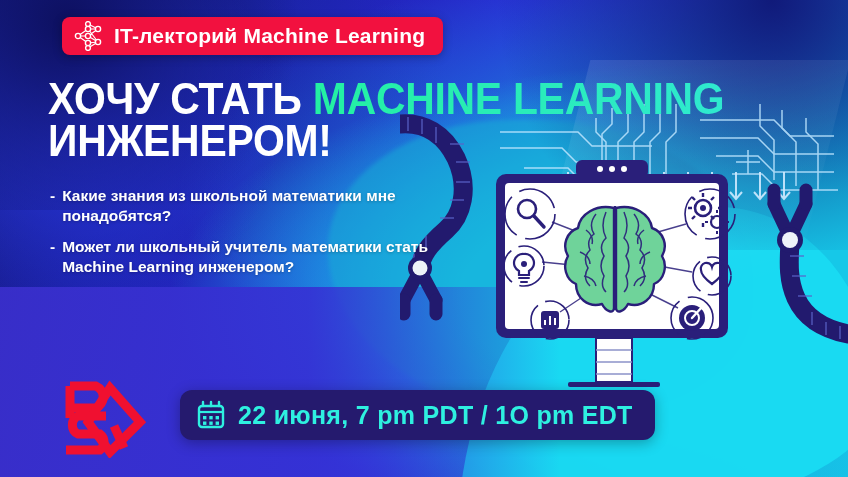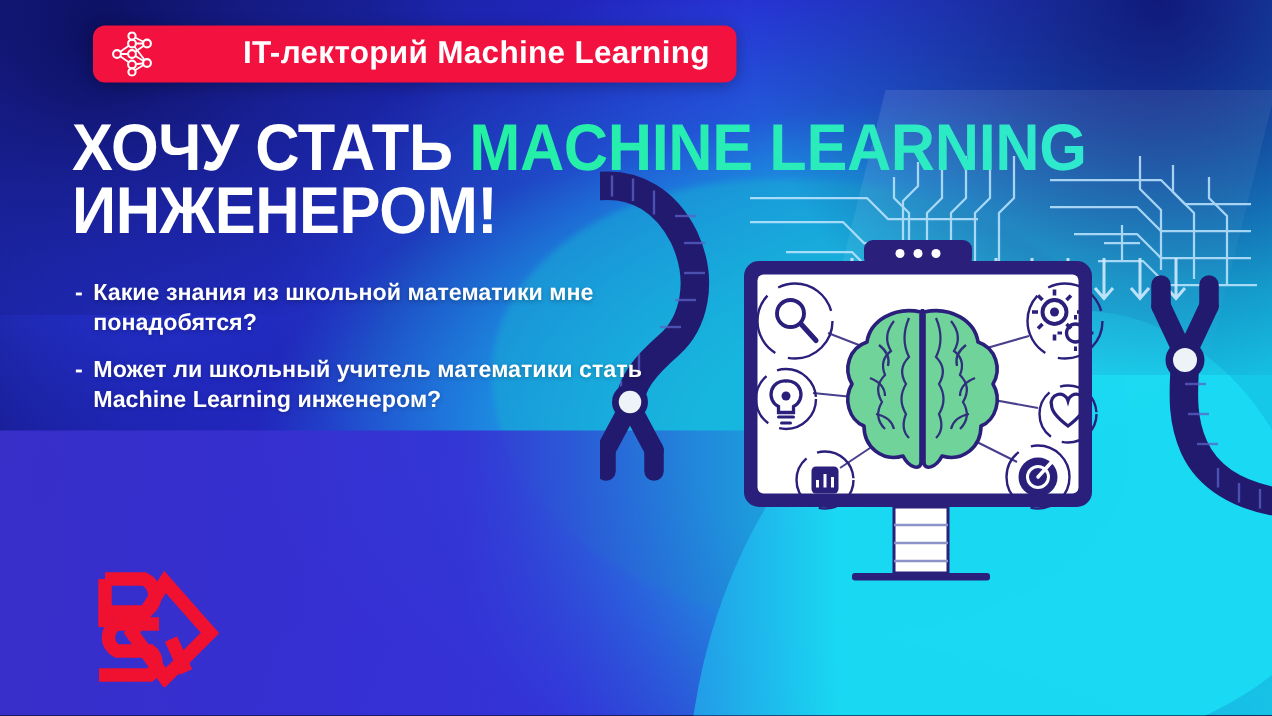--- a/index.html
+++ b/index.html
@@ -32,21 +32,21 @@
     background:linear-gradient(160deg,rgba(255,255,255,.10),rgba(255,255,255,0) 70%);
     transform:skewX(-14deg);}
 
   
   .circuit{position:absolute;inset:0;pointer-events:none;}
 
   
   .badge{position:absolute;left:62px;top:17px;height:38px;display:flex;align-items:center;
     gap:10px;padding:0 18px 0 12px;background:#f2113f;border-radius:8px;
     box-shadow:0 2px 10px rgba(0,0,0,.28);}
-  .badge-label{color:#fff;font-size:21px;font-weight:600;letter-spacing:.2px;white-space:nowrap;margin-left:48px;}
+  .badge-label{color:#fff;font-size:21px;font-weight:600;letter-spacing:.2px;white-space:nowrap;}
 
   
   .headline{position:absolute;left:48px;top:78px;width:600px;
     font-weight:700;font-size:44px;line-height:.96;letter-spacing:-.3px;
     font-family:"Liberation Sans Narrow","Liberation Sans",sans-serif;
     transform:scaleX(.93);transform-origin:left center;}
   .headline .l1,.headline .l2{display:block;white-space:nowrap;}
   .h-white{color:#ffffff;}
   .h-green{background:linear-gradient(90deg,#23f0a2,#2fe9cf);-webkit-background-clip:text;
     background-clip:text;color:transparent;}
@@ -280,20 +280,36 @@
     <div class="bullet">
       <span class="dash">-</span>
       <span class="btext">Какие знания из школьной математики мне понадобятся?</span>
     </div>
     <div class="bullet">
       <span class="dash">-</span>
       <span class="btext">Может ли школьный учитель математики стать Machine Learning инженером?</span>
     </div>
   </div>
 
+  <div class="datebar">
+    <svg width="30" height="30" viewBox="0 0 30 30">
+      <rect x="3" y="6" width="24" height="21" rx="3" fill="none" stroke="#2ef0e0" stroke-width="2.4"></rect>
+      <path d="M7 6 V2 M15 6 V2 M23 6 V2" stroke="#2ef0e0" stroke-width="2.4" stroke-linecap="round"></path>
+      <path d="M3 12 h24" stroke="#2ef0e0" stroke-width="2.2"></path>
+      <g fill="#2ef0e0">
+        <rect x="7" y="16" width="3.4" height="3.4"></rect>
+        <rect x="13.3" y="16" width="3.4" height="3.4"></rect>
+        <rect x="19.6" y="16" width="3.4" height="3.4"></rect>
+        <rect x="7" y="21.5" width="3.4" height="3.4"></rect>
+        <rect x="13.3" y="21.5" width="3.4" height="3.4"></rect>
+        <rect x="19.6" y="21.5" width="3.4" height="3.4"></rect>
+      </g>
+    </svg>
+    <span class="date-text">22 июня, 7 pm PDT / 1O pm EDT</span>
+  </div>
 
   <svg class="logo" viewBox="0 0 112 80">
     <g stroke="#f01030" stroke-width="9" fill="none" stroke-linejoin="miter">
 
       <path d="M22 8 V40"></path>
       <path d="M22 8 H48 A12 12 0 0 1 48 30 H22"></path>
 
       <path d="M62 10 L92 44 L62 74 L40 44 Z"></path>
 
       <path d="M58 38 H30 A10 10 0 0 0 30 56 H52 A10 10 0 0 1 52 72 H18"></path>

